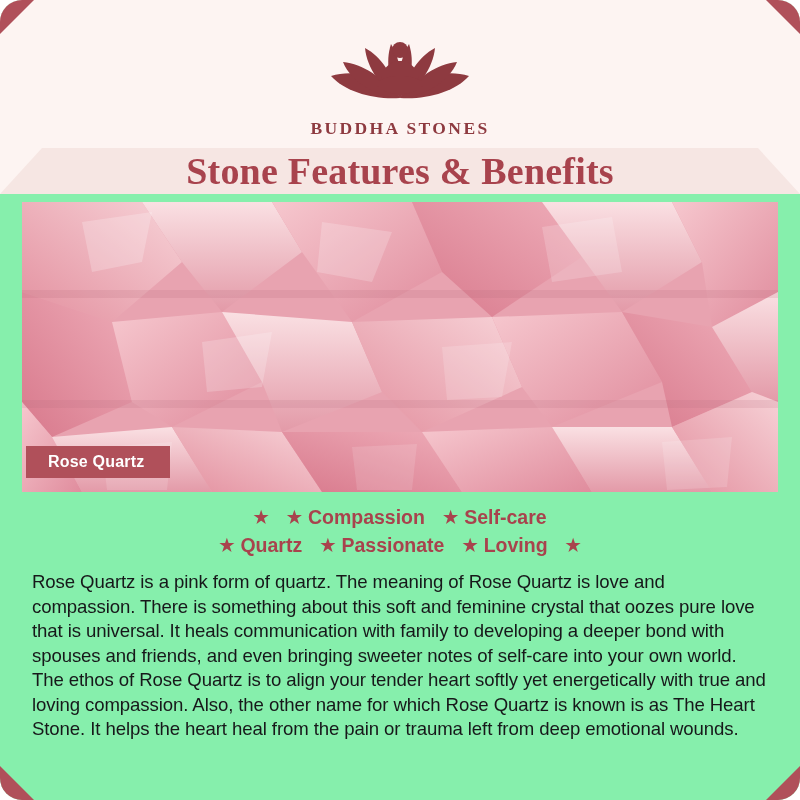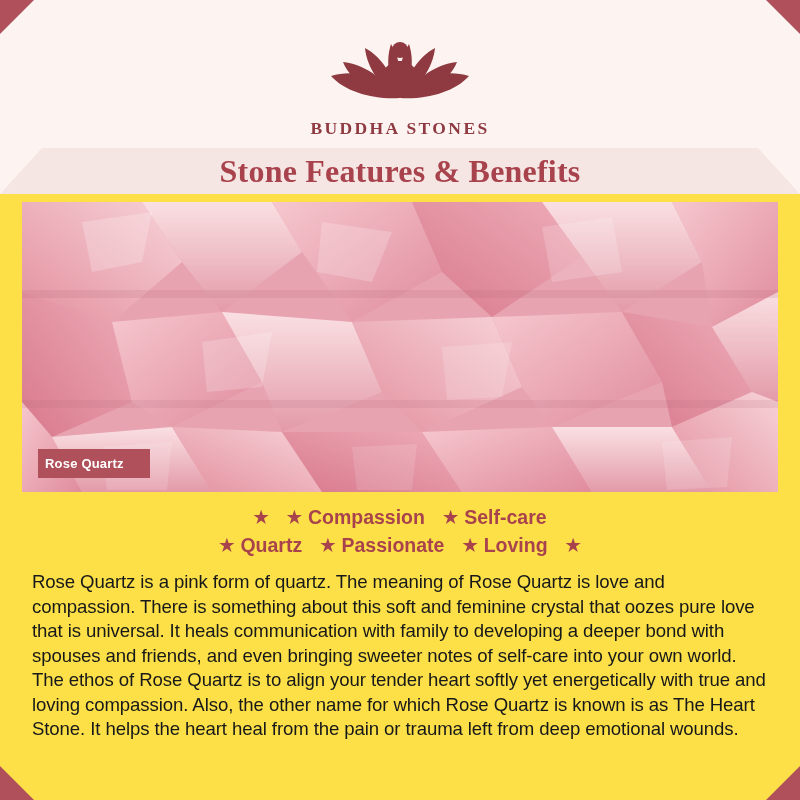--- a/index.html
+++ b/index.html
@@ -5,22 +5,23 @@
   * { box-sizing: border-box; margin: 0; padding: 0; }
   html, body {
     width: 800px; height: 800px;
     font-family: "Liberation Sans", sans-serif;
     background: #ffffff;
     overflow: hidden;
   }
   .page {
     position: relative;
     width: 800px; height: 800px;
-    background: #fde047;
+    background: #86efac;
     overflow: hidden;
+    border-radius: 22px;
   }
 
   
   .corner {
     position: absolute;
     width: 0; height: 0;
     z-index: 5;
   }
   .corner-tl {
     top: 0; left: 0;
@@ -80,44 +81,44 @@
     position: absolute;
     top: 0; bottom: 0;
     width: 42px;
     background: #fdf4f2;
   }
   .title-bar::before { left: 0;  clip-path: polygon(0 0, 100% 0, 0 100%); }
   .title-bar::after  { right: 0; clip-path: polygon(100% 0, 100% 100%, 0 0); }
   .title-text {
     position: relative;
     z-index: 2;
-    font-size: 32px;
+    font-size: 38px;
     font-weight: 700;
     color: #a8434d;
     font-family: "Liberation Serif", serif;
     letter-spacing: 0.2px;
   }
 
   
   .hero {
     position: relative;
     margin: 8px 22px 0 22px;
     height: 290px;
     overflow: hidden;
     background: #e79aa6;
   }
   .hero svg { display: block; width: 100%; height: 100%; }
   .hero-label {
     position: absolute;
-    left: 16px; bottom: 14px;
+    left: 4px; bottom: 14px;
     background: #b0505a;
     color: #ffffff;
-    font-size: 13px;
-    font-weight: 700;
-    padding: 7px 26px 7px 7px;
+    font-size: 16px;
+    font-weight: 700;
+    padding: 7px 26px 7px 22px;
     letter-spacing: 0.2px;
   }
 
   
   .benefits {
     padding: 14px 26px 2px 26px;
     text-align: center;
   }
   .benefit-row {
     display: flex;

